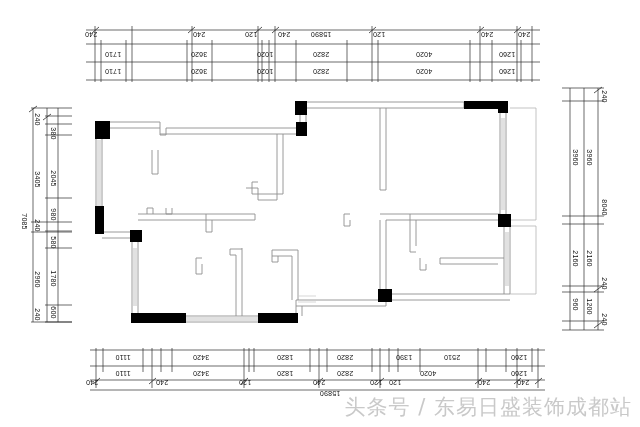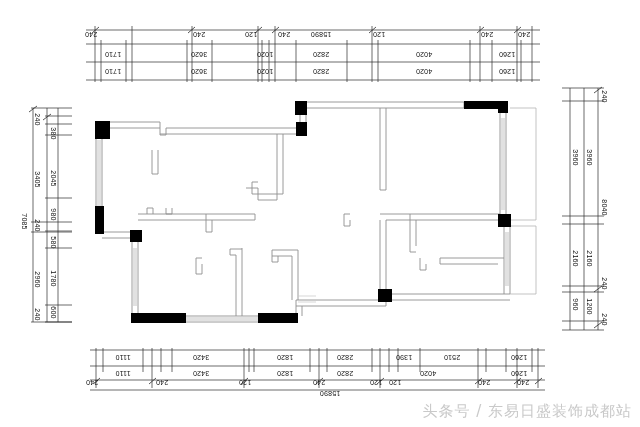--- a/index.html
+++ b/index.html
@@ -41,21 +41,21 @@
   
   .dim-v {
     transform: rotate(90deg);
     transform-origin: 50% 50%;
   }
   #watermark {
     position: absolute;
     right: 8px;
     bottom: 6px;
     font-family: "DejaVu Sans", sans-serif;
-    font-size: 15px;
+    font-size: 21px;
     color: #c9c9c9;
     letter-spacing: 1px;
     white-space: nowrap;
     user-select: none;
   }
 </style>
 </head>
 <body>
 
 <svg id="canvas" viewBox="0 0 640 427" xmlns="http://www.w3.org/2000/svg">

